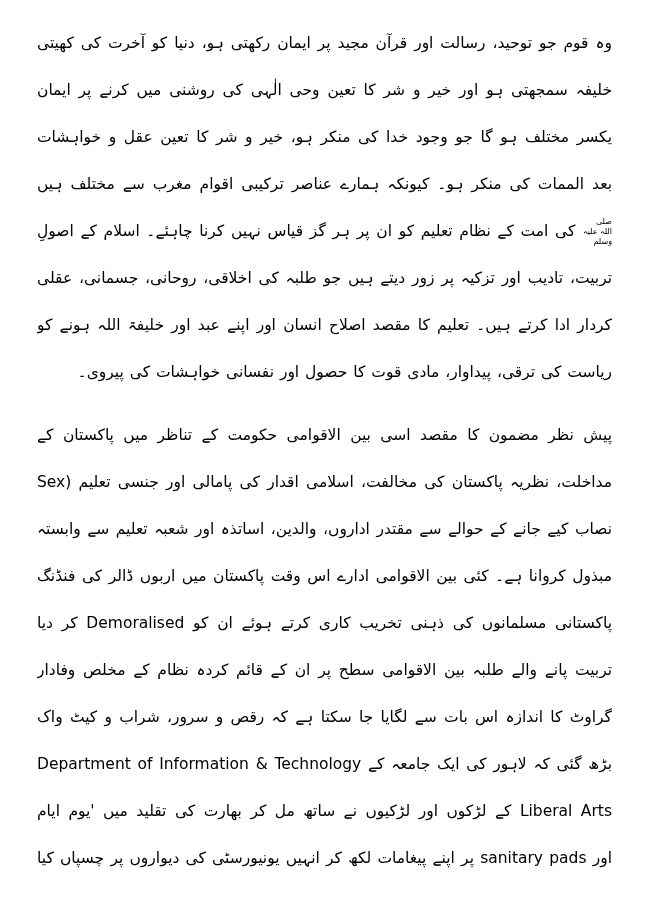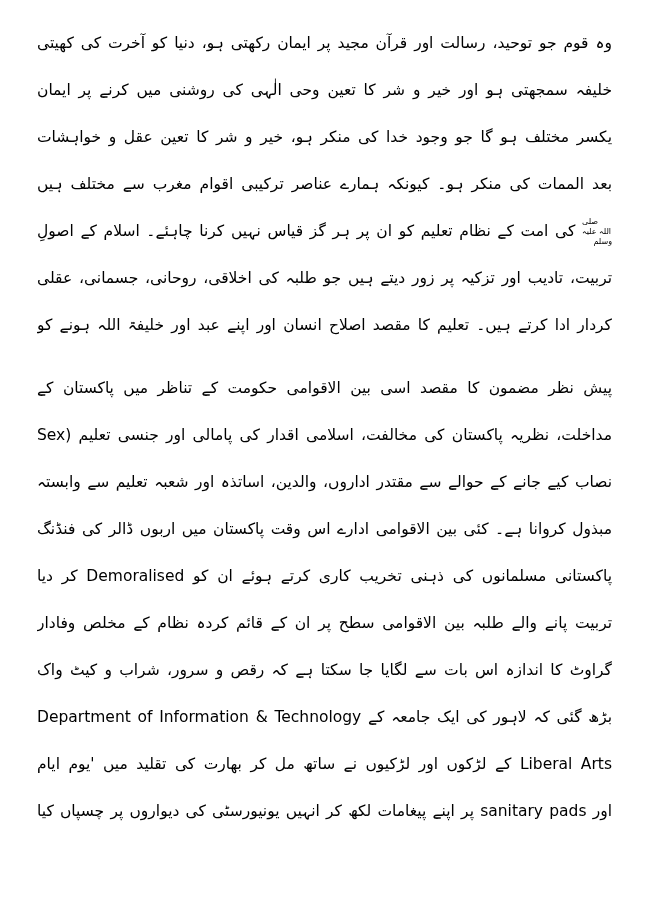--- a/index.html
+++ b/index.html
@@ -31,39 +31,40 @@
     word-spacing: 1px;
   }
   .line.para-end {
     text-align-last: right; 
   }
   .honorific {
     display: inline-block;
     width: 30px;
     font-size: 8px;
     line-height: 10px;
-    text-align: left;
+    text-align: right;
     vertical-align: middle;
     white-space: normal;
     word-spacing: 0;
   }
 </style>
 </head>
 <body>
 
 <div class="page" dir="rtl">
 
   <div class="paragraph paragraph-1">
     <div class="line">وہ قوم جو توحید، رسالت اور قرآن مجید پر ایمان رکھتی ہو، دنیا کو آخرت کی کھیتی اور انسان کو عبد اور اللہ کا</div>
     <div class="line">خلیفہ سمجھتی ہو اور خیر و شر کا تعین وحی الٰہی کی روشنی میں کرنے پر ایمان رکھتی ہو اس کا نظام تعلیم اس قوم سے</div>
     <div class="line">یکسر مختلف ہو گا جو وجود خدا کی منکر ہو، خیر و شر کا تعین عقل و خواہشات نفسانی کی بنیاد پر کرتی ہو اور حیات</div>
     <div class="line">بعد الممات کی منکر ہو۔ کیونکہ ہمارے عناصر ترکیبی اقوام مغرب سے مختلف ہیں اس لئے قوم رسول ہاشمی</div>
     <div class="line"><span class="honorific">صلی اللہ علیہ وسلم</span> <span>کی امت کے نظام تعلیم کو ان پر ہر گز قیاس نہیں کرنا چاہئے۔ اسلام کے اصولِ تعلیم طلبہ کی تعلیم،</span></div>
     <div class="line">تربیت، تادیب اور تزکیہ پر زور دیتے ہیں جو طلبہ کی اخلاقی، روحانی، جسمانی، عقلی اور جمالیاتی تربیت میں اہم</div>
     <div class="line">کردار ادا کرتے ہیں۔ تعلیم کا مقصد اصلاح انسان اور اپنے عبد اور خلیفۃ اللہ ہونے کو معلوم کرنا ہے نہ کہ</div>
+    <div class="line para-end">ریاست کی ترقی، پیداوار، مادی قوت کا حصول اور نفسانی خواہشات کی پیروی۔</div>
   </div>
 
   <div class="paragraph paragraph-2">
     <div class="line">پیش نظر مضمون کا مقصد اسی بین الاقوامی حکومت کے تناظر میں پاکستان کے تعلیمی نظام میں غیر ملکی</div>
     <div class="line">مداخلت، نظریہ پاکستان کی مخالفت، اسلامی اقدار کی پامالی اور جنسی تعلیم (Sex Education) کے داخل</div>
     <div class="line">نصاب کیے جانے کے حوالے سے مقتدر اداروں، والدین، اساتذہ اور شعبہ تعلیم سے وابستہ ماہرین کی توجہ</div>
     <div class="line">مبذول کروانا ہے۔ کئی بین الاقوامی ادارے اس وقت پاکستان میں اربوں ڈالر کی فنڈنگ کر رہے ہیں تا کہ</div>
     <div class="line">پاکستانی مسلمانوں کی ذہنی تخریب کاری کرتے ہوئے ان کو Demoralised کر دیا جائے۔ ان اداروں سے</div>
     <div class="line">تربیت پانے والے طلبہ بین الاقوامی سطح پر ان کے قائم کردہ نظام کے مخلص وفادار ہوتے ہیں۔ اخلاقی</div>
     <div class="line">گراوٹ کا اندازہ اس بات سے لگایا جا سکتا ہے کہ رقص و سرور، شراب و کیٹ واک سے بات اس قدر آگے</div>

